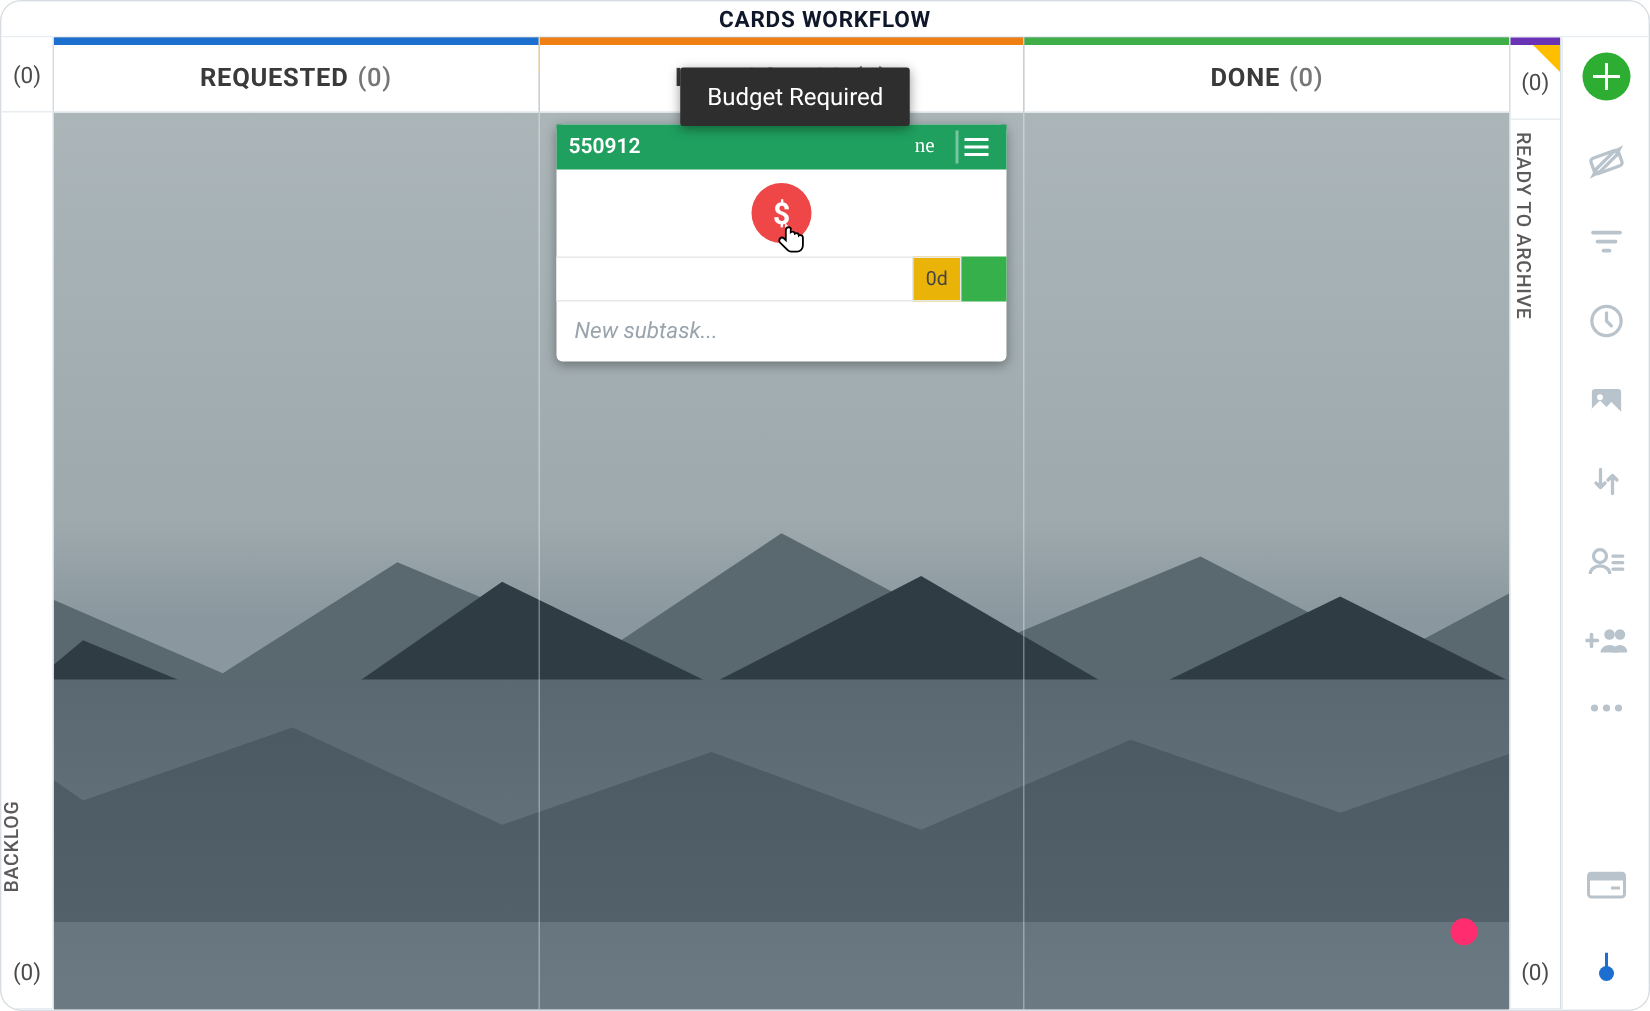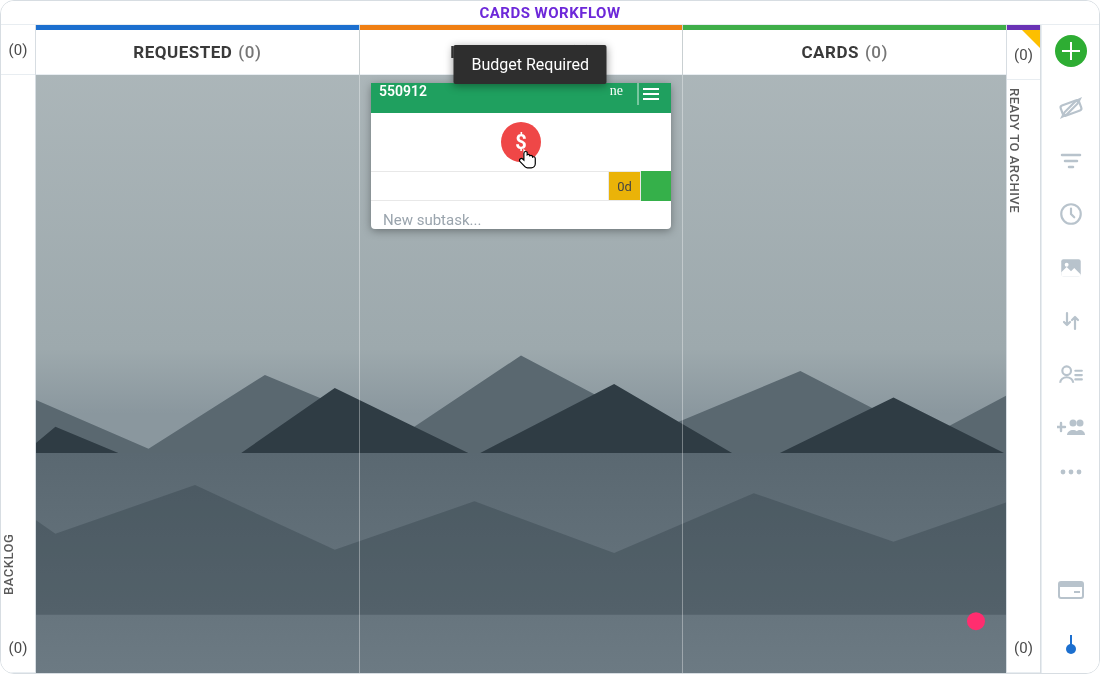--- a/index.html
+++ b/index.html
@@ -9,21 +9,21 @@
     width: 1100px; height: 674px;
     border: 1px solid #d7dde2;
     border-radius: 14px;
     overflow: hidden;
     background: #fff;
   }
   .header {
     height: 24px;
     display: flex; align-items: center; justify-content: center;
     font-size: 15px; font-weight: 700;
-    color: #6d28d9; letter-spacing: .5px;
+    color: #0f172a; letter-spacing: .5px;
     border-bottom: 1px solid #e8edf1;
     background:#fff;
   }
   .board {
     position: absolute; top: 24px; left: 0; right: 58px; bottom: 0;
   }
   .side-rail {
     position:absolute; top:24px; right:0; width:58px; bottom:0;
     background:#fff;
     display:flex; flex-direction:column; align-items:center;
@@ -93,38 +93,38 @@
   .column.c2 .col-topbar{background:#f07f13;}
   .column.c3 .col-topbar{background:#3fae49;}
   .edge-topbar{position:absolute;top:0;left:0;right:0;height:5px;}
   .right-edge .edge-topbar{background:#6a33b5;}
 
   .card{
     width:300px;margin:0 auto;background:#fff;border-radius:4px;
     box-shadow:0 2px 8px rgba(0,0,0,.35);
     position:relative;
   }
-  .card-header{background:#1fa05f;color:#fff;height:30px;display:flex;padding:0 8px;font-size:14px;}
+  .card-header{background:#1fa05f;color:#fff;height:30px;display:flex;align-items:center;padding:0 8px;font-size:14px;}
   .card-header .cid{font-weight:600;}
   .card-header .spacer{flex:1;}
   .card-header .assigned{background:#1fa05f;padding:0 6px;font-family:Liberation Serif, serif;}
   .card-header .menu{width:26px;height:22px;border-left:2px solid rgba(255,255,255,.4);margin-left:8px;display:flex;flex-direction:column;justify-content:center;align-items:center;gap:3px;cursor:pointer;}
   .card-header .menu span{display:block;width:16px;height:2px;background:#fff;}
   .blocker-row{height:58px;display:flex;align-items:center;justify-content:center;position:relative;}
   .blocker{width:40px;height:40px;border-radius:50%;background:#ef4747;display:flex;align-items:center;justify-content:center;color:#fff;font-size:20px;font-weight:700;cursor:pointer;}
   .cursor{position:absolute;left:50%;top:34px;transform:translateX(-5px);pointer-events:none;}
   .cursor svg{width:24px;height:24px;}
   .title-row{display:flex;align-items:center;gap:10px;padding:6px 12px 10px;border-bottom:1px solid #e8e8e8;}
   .title-row .title{font-size:17px;color:#2b2b2b;text-decoration:underline;line-height:1.3;cursor:pointer;}
   .avatar{min-width:38px;height:38px;border-radius:50%;background:#e7e7e7;display:flex;align-items:center;justify-content:center;color:#6b6b6b;font-weight:500;}
   .subtask-row{display:flex;align-items:stretch;height:30px;}
   .subtask-row .bar{flex:1;border:1px solid #e8e8e8;border-left:0;background:#fff;}
   .subtask-row .dur{width:32px;border:1px solid #e8e8e8;border-left:0;display:flex;align-items:center;justify-content:center;font-size:13px;color:#444;background:#eab308;}
   .subtask-row .ok{width:30px;background:#35b04a;}
-  .newsub{padding:10px 12px 0;color:#9aa4ad;font-size:15px;cursor:text;}
+  .newsub{padding:10px 12px 12px;color:#9aa4ad;font-size:15px;font-style:italic;cursor:text;}
   .tooltip{
     position:absolute;top:-38px;left:50%;transform:translateX(-44%);
     background:#2e2e2e;color:#fff;padding:10px 18px;border-radius:2px;
     font-size:16px;white-space:nowrap;box-shadow:0 2px 8px rgba(0,0,0,.4);
   }
   .pink-dot{position:absolute;right:30px;bottom:50px;width:18px;height:18px;border-radius:50%;background:#ff2d6f;transform:translate(50%,40%);} 
 </style>
 </head>
 <body>
 
@@ -212,21 +212,21 @@
             <div class="newsub">New subtask...</div>
           </div>
 
         </div>
       </div>
 
       <div class="column c3">
         <div class="col-topbar"></div>
         <div class="col-triangle" style="top:5px"></div>
         <div class="col-head">
-          <span>CARDS</span>
+          <span>DONE</span>
           <span class="cnt">(0)</span>
         </div>
         <div class="col-body"></div>
         <div class="pink-dot"></div>
       </div>
     </div>
   </div>
 
   <div class="side-rail">
     <div class="add-btn">

